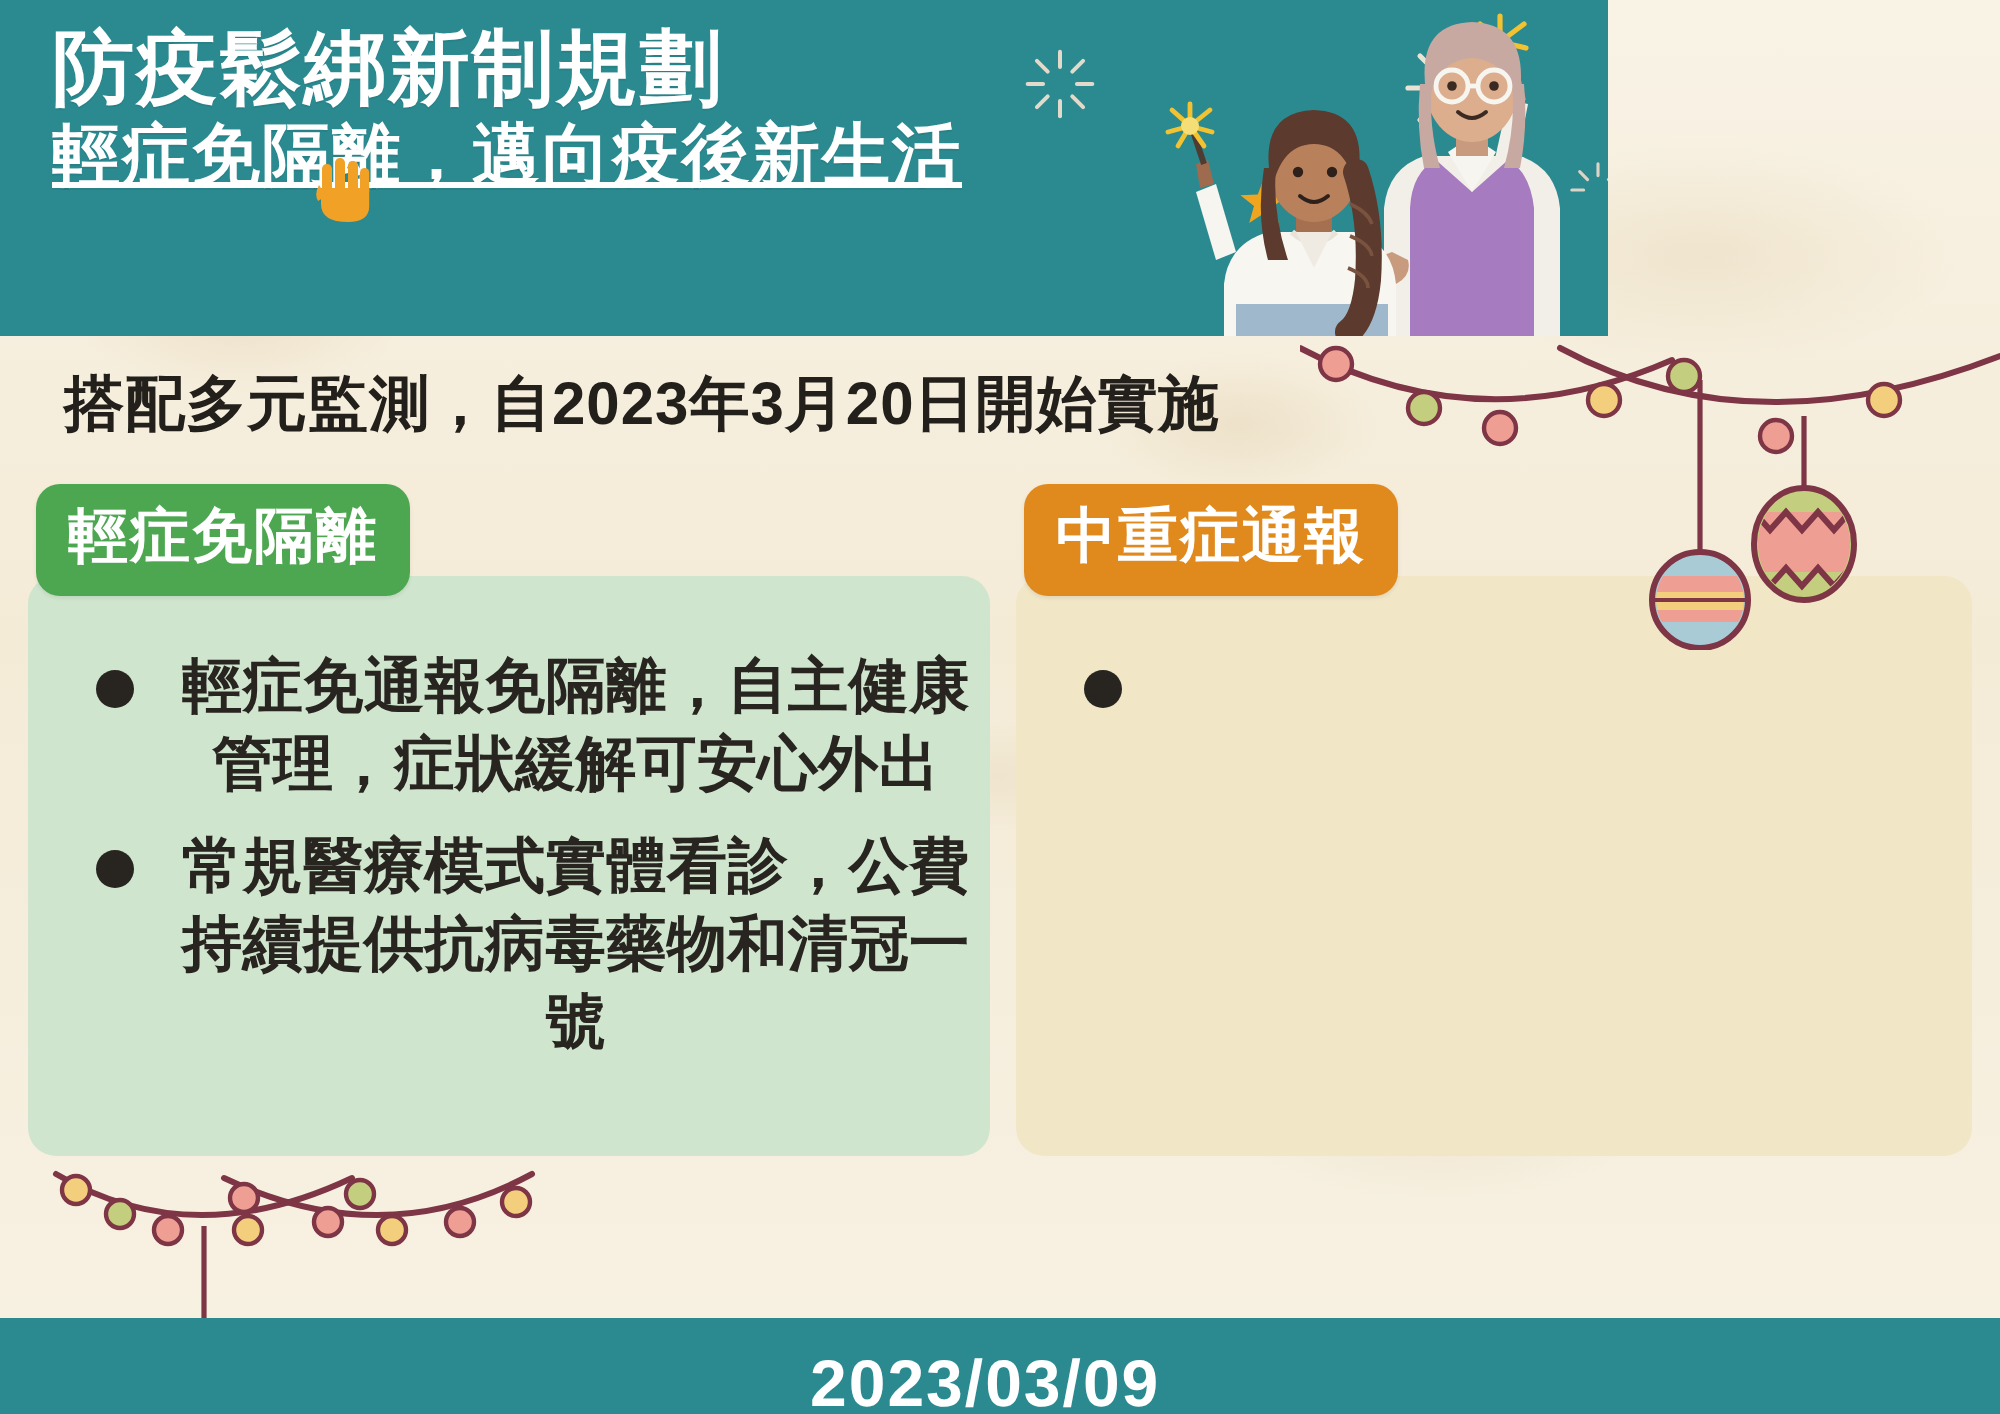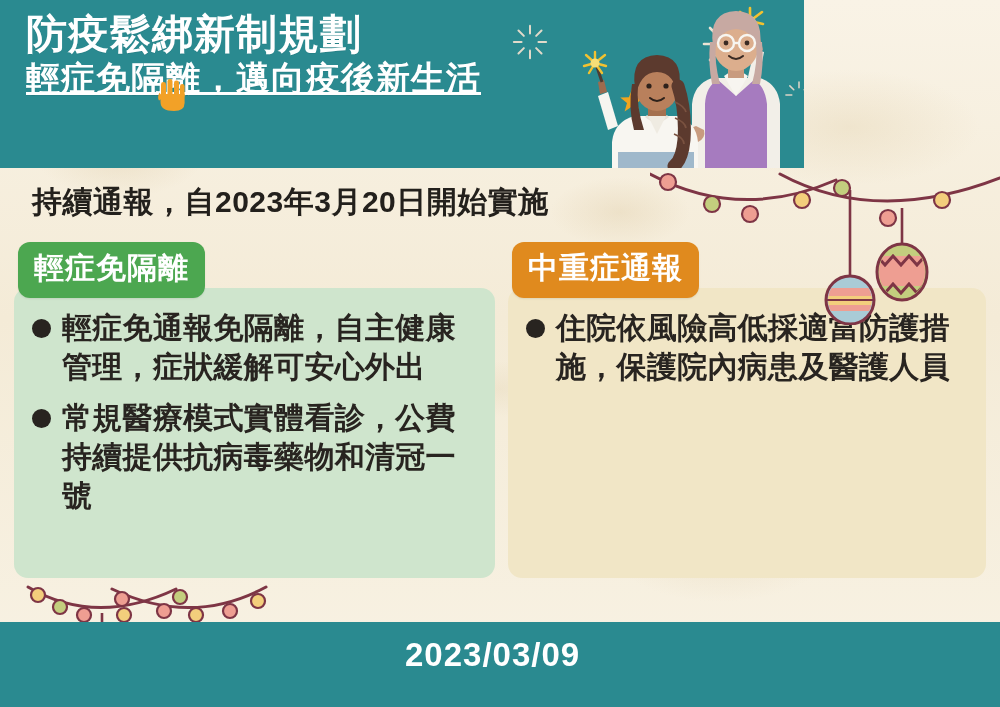--- a/index.html
+++ b/index.html
@@ -119,21 +119,21 @@
     white-space: nowrap;
     box-shadow: 0 1px 2px rgba(0,0,0,.08);
     text-align: center;
   }
   .badge-left  { left: 18px;  top: 242px; background: #4CA750; }
   .badge-right { left: 512px; top: 242px; background: #E08A1E; }
 
   .bullet-list {
     position: absolute;
     list-style: none;
-    margin: 0; padding: 0;
+    margin: 16px; padding: 0; text-align: center;
   }
   .bullets-left  { left: 30px;  top: 308px; width: 452px; }
   .bullets-right { left: 524px; top: 308px; width: 450px; }
 
   .bullet {
     position: relative;
     font-size: 30px;
     line-height: 1.30;
     font-weight: bold;
     color: #282420;
@@ -146,21 +146,21 @@
     left: 2px; top: 11px;
     width: 19px; height: 19px;
     border-radius: 50%;
     background: #282420;
   }
 
   
   .footer-band {
     position: absolute;
     left: 0; bottom: 0;
-    width: 1000px; height: 85px;
+    width: 1000px; height: 48px;
     background: #2A8A90;
   }
   .footer-date {
     position: absolute;
     left: 405px; top: 14px;
     color: #ffffff;
     font-size: 33px;
     font-weight: bold;
     letter-spacing: 1px;
   }
@@ -341,21 +341,21 @@
 
         <path d="M76 98 Q83 104 90 98" stroke="#2E211B" stroke-width="2" fill="none" stroke-linecap="round"></path>
 
         <path d="M72 116 Q83 126 94 116" stroke="#E8E2D8" stroke-width="3" fill="none"></path>
 
         <path d="M74 116 L83 134 L92 116" fill="#EFEBE2"></path>
       </g>
     </svg>
   </div>
 
-  <div class="subtitle">持續通報，自2023年3月20日開始實施</div>
+  <div class="subtitle">搭配多元監測，自2023年3月20日開始實施</div>
 
   <div class="card card-left"></div>
   <div class="card card-right"></div>
 
   <div class="badge badge-left">輕症免隔離</div>
 
   <div class="badge badge-right">中重症通報</div>
 
   <ul class="bullet-list bullets-left">
     <li class="bullet">
@@ -364,21 +364,20 @@
     </li>
     <li class="bullet">
       <span class="dot"></span>
       <span>常規醫療模式實體看診，公費持續提供抗病毒藥物和清冠一號</span>
     </li>
   </ul>
 
   <ul class="bullet-list bullets-right">
     <li class="bullet">
       <span class="dot"></span>
-      <span>住院依風險高低採適當防護措施，保護院內病患及醫護人員</span>
     </li>
   </ul>
 
   <svg class="garland garland-top" viewBox="0 0 350 165">
     <g fill="none" stroke="#7E3545" stroke-width="3" stroke-linecap="round">
       <path d="M0 14 Q90 62 186 20"></path>
       <path d="M130 14 Q226 66 350 18"></path>
     </g>
     <g stroke="#7E3545" stroke-width="2.2">
       <circle cx="18" cy="22" r="8" fill="#EE9E92"></circle>

